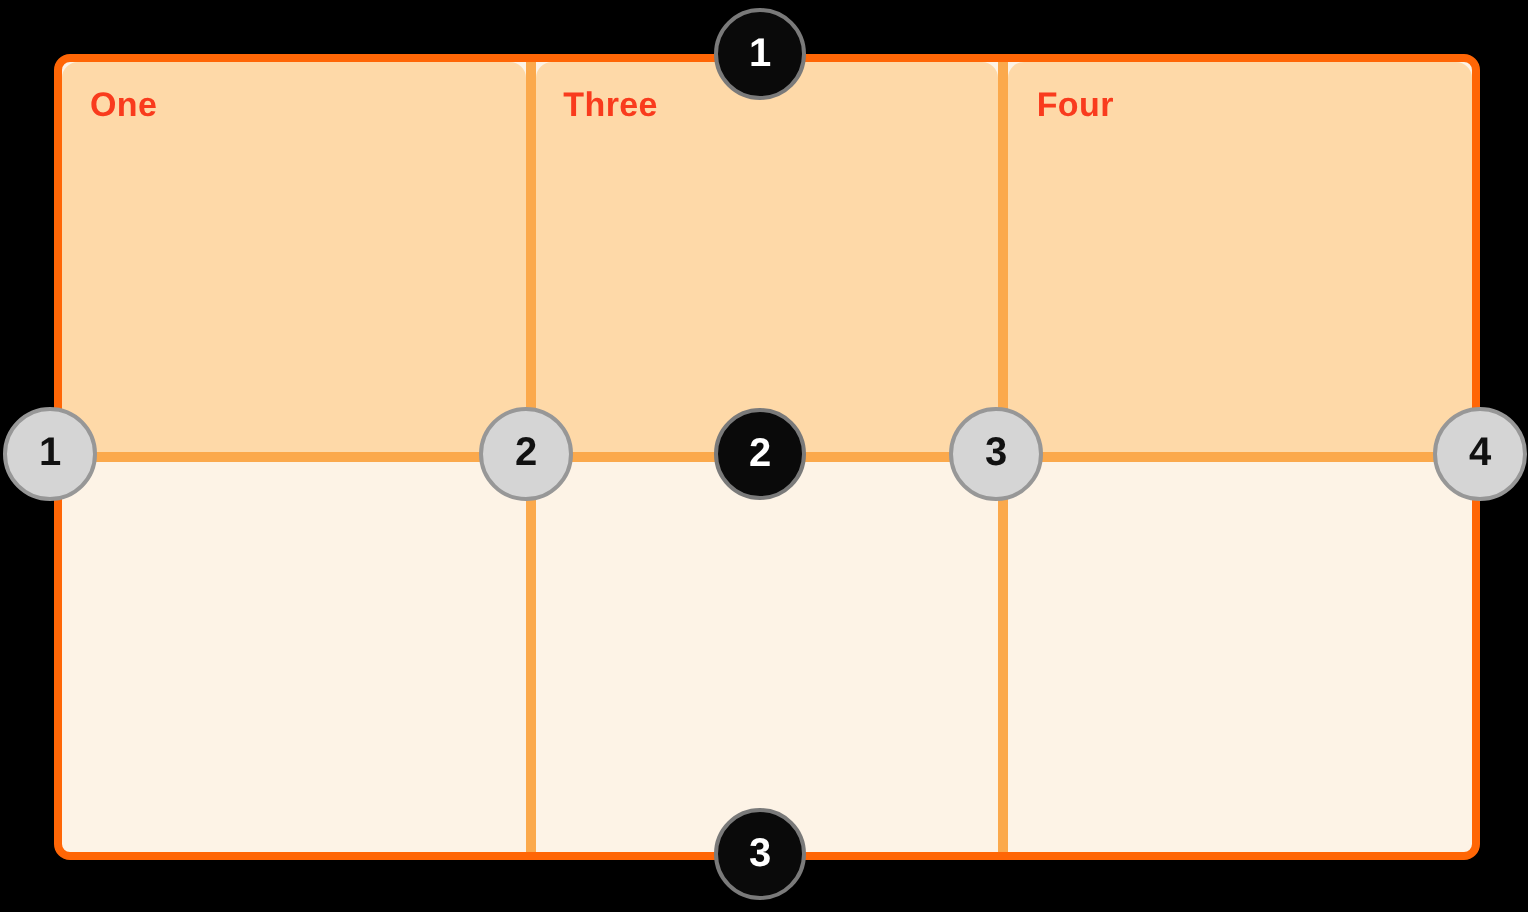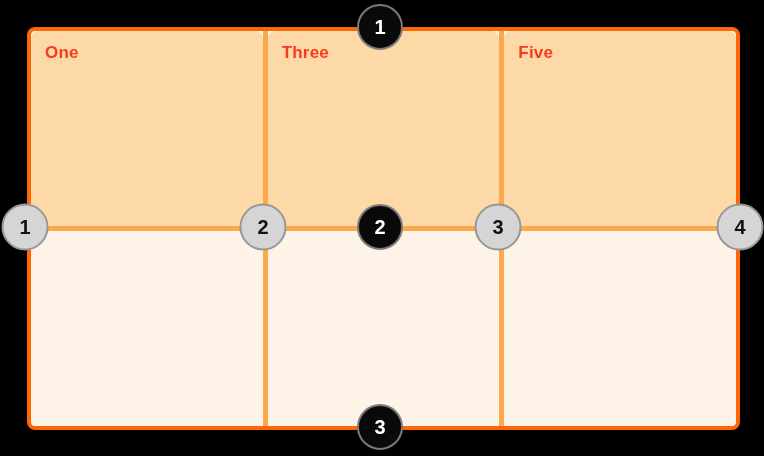--- a/index.html
+++ b/index.html
@@ -115,21 +115,21 @@
       <div class="gline h h1"></div>
 
       <div class="cells">
         <div class="cell">
           <span class="cell-label">One</span>
         </div>
         <div class="cell">
           <span class="cell-label">Three</span>
         </div>
         <div class="cell">
-          <span class="cell-label">Five</span>
+          <span class="cell-label">Four</span>
         </div>
         <div class="cell empty">
           <span class="cell-label"></span>
         </div>
       </div>
 
     </div>
   </div>
 
   <div class="badge row-badge rb1">1</div>

